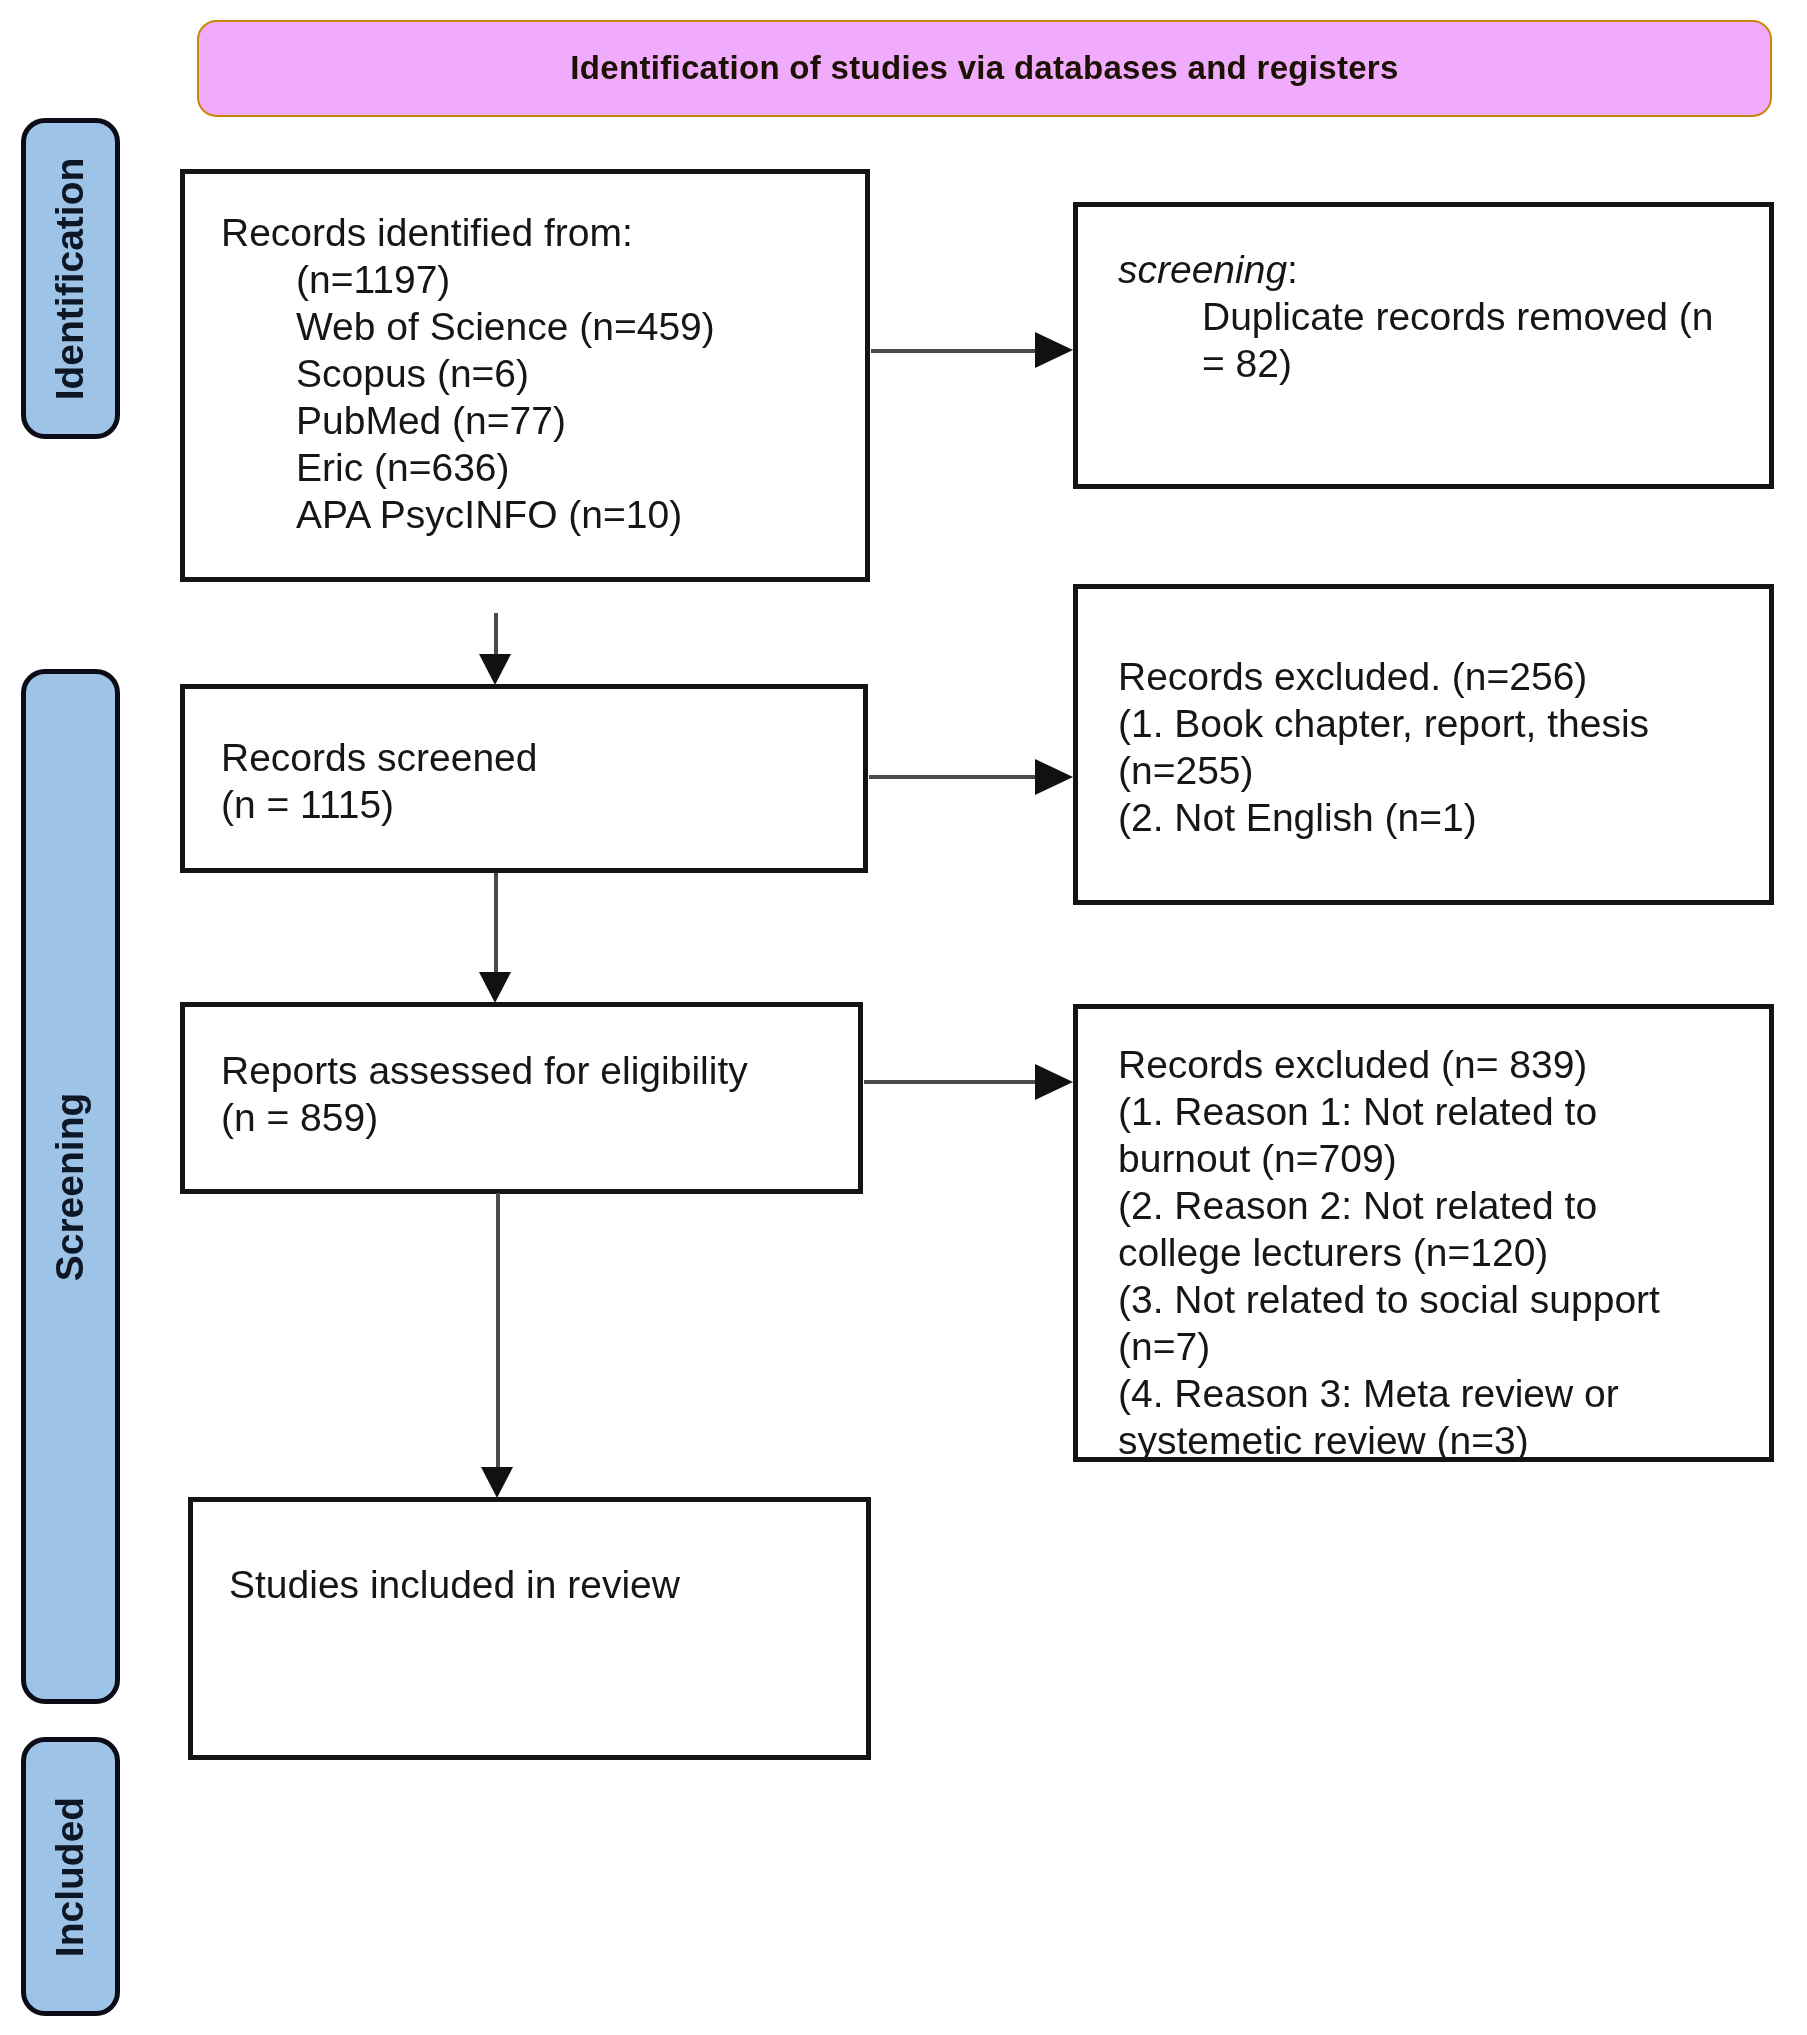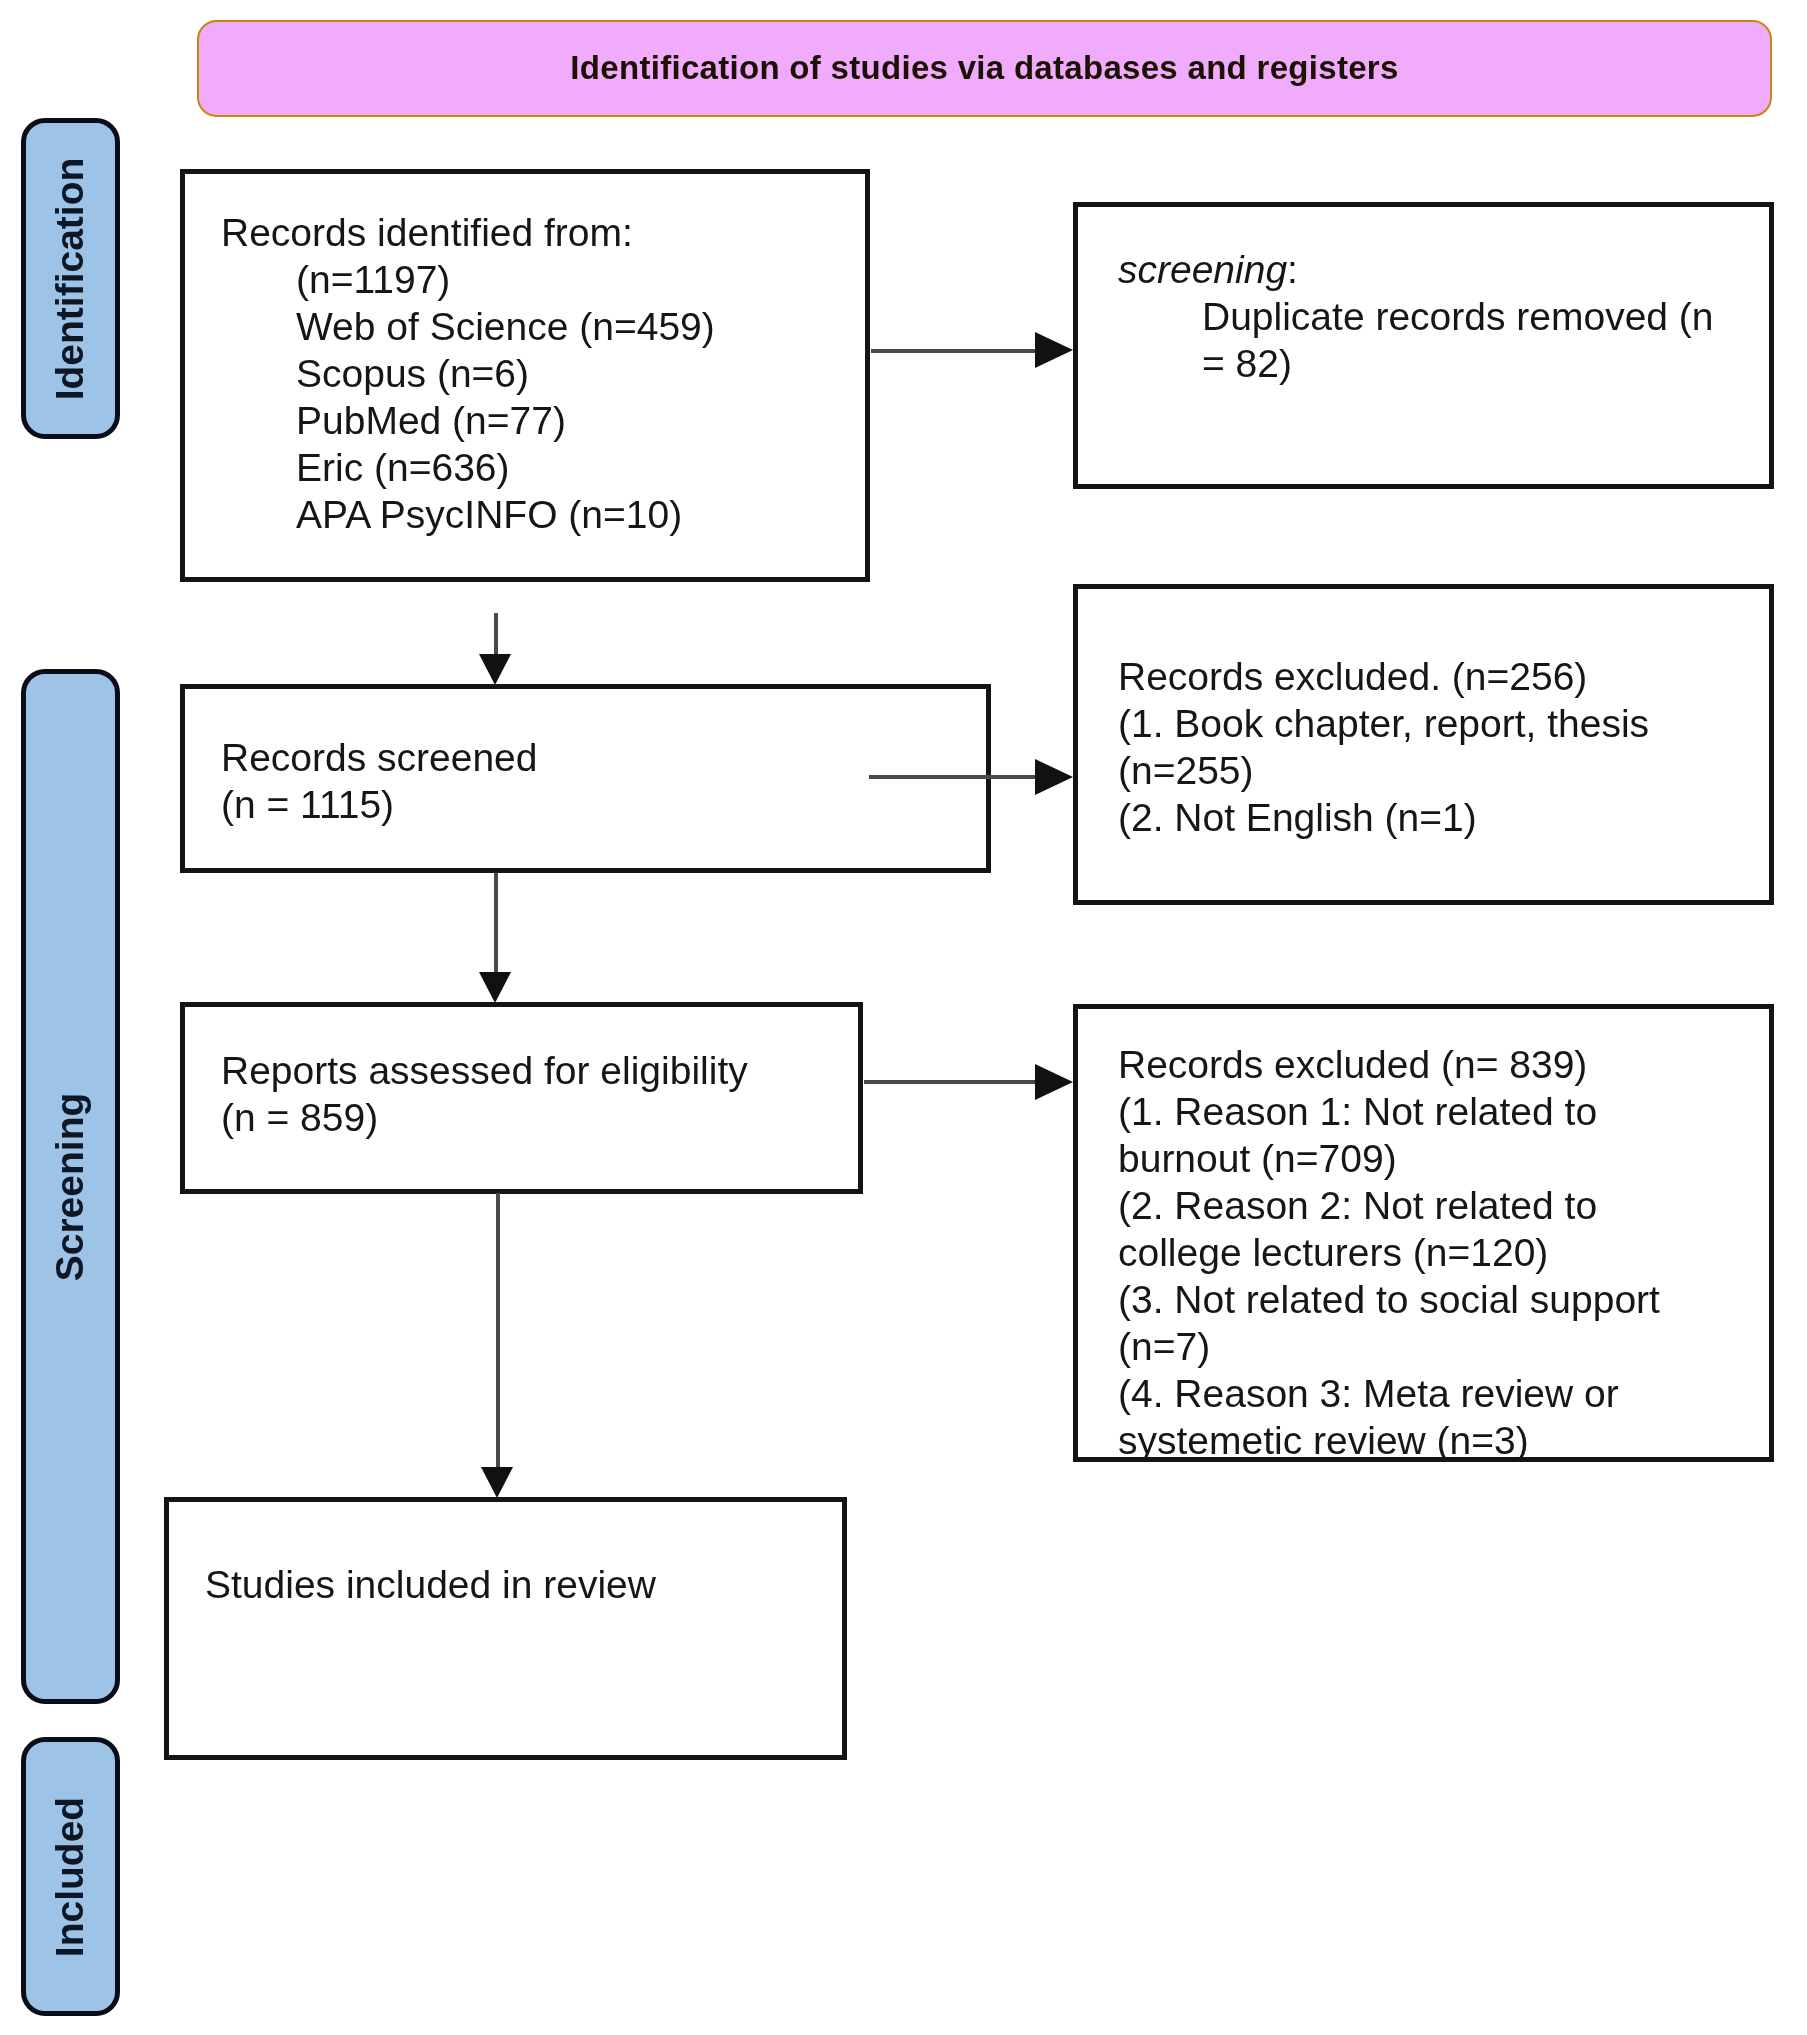--- a/index.html
+++ b/index.html
@@ -50,23 +50,23 @@
     border:5.6px solid #141414;
     box-sizing:border-box;
     font-size:39px;
   }
   .line{line-height:47px;white-space:nowrap;}
   .ind{margin-left:75px;}
   .ind2{margin-left:84px;}
   .it{font-style:italic;}
 
   .box-identified{left:180px;top:169px;width:690px;height:413px;padding:35px 0 0 36px;}
-  .box-screened{left:180px;top:684px;width:811px;height:189px;padding:45px 16px 0 36px;}
+  .box-screened{left:180px;top:684px;width:688px;height:189px;padding:45px 16px 0 36px;}
   .box-assessed{left:180px;top:1002px;width:683px;height:192px;padding:40px 0 0 36px;}
-  .box-included{left:164px;top:1497px;width:683px;height:263px;padding:59px 0 0 36px;}
+  .box-included{left:188px;top:1497px;width:683px;height:263px;padding:59px 0 0 36px;}
 
   .rbox-before{left:1073px;top:202px;width:701px;height:287px;padding:39px 0 0 40px;}
   .rbox-screening{left:1073px;top:584px;width:701px;height:321px;padding:64px 0 0 40px;}
   .rbox-eligibility{left:1073px;top:1004px;width:701px;height:458px;padding:32px 0 0 40px;}
 
   
   .vline{position:absolute;width:3.5px;background:#4a4a4a;}
   .hline{position:absolute;height:3.5px;background:#4a4a4a;}
   .vhead{
     position:absolute;width:0;height:0;

